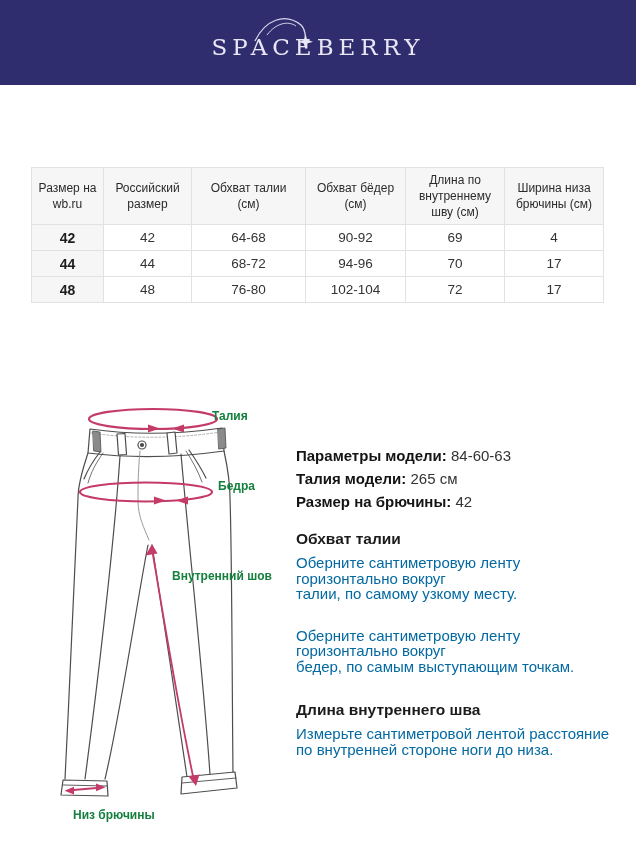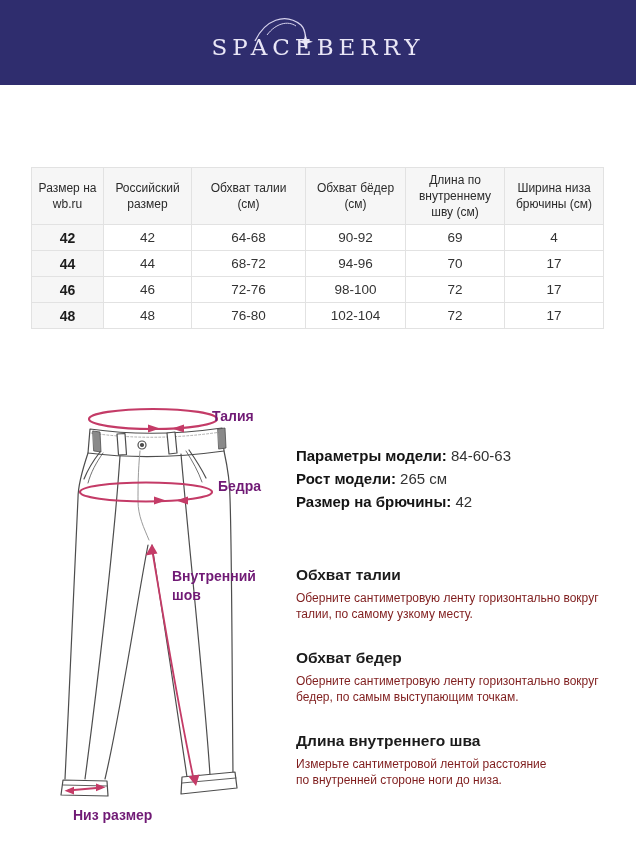--- a/index.html
+++ b/index.html
@@ -29,34 +29,34 @@
   }
   .size-table thead th {
     background:#f6f6f6; font-weight:400; font-size:12px; line-height:16px;
     color:#2b2b2b; height:57px; padding:4px 6px;
   }
   .size-table tbody td { height:26px; font-size:13.5px; color:#333333; background:#ffffff; }
   .size-table tbody td.row-head { background:#f6f6f6; font-weight:700; font-size:14px; color:#1d1d1d; }
 
   
   .pants-sketch { position:absolute; left:48px; top:396px; }
-  .diagram-label { position:absolute; font-weight:700; font-size:14px; color:#701a75; line-height:19px; }
+  .diagram-label { position:absolute; font-weight:700; font-size:12px; color:#15803d; line-height:19px; }
   .lbl-waist  { left:212px; top:407px; }
   .lbl-hips   { left:218px; top:477px; }
   .lbl-inseam { left:172px; top:567px; width:104px; }
   .lbl-hem    { left:73px;  top:806px; }
 
   
   .info-col { position:absolute; left:296px; top:444px; width:330px; }
   .model-line { font-size:15px; line-height:23px; color:#333333; }
   .model-line b { color:#141414;margin-top:10px; }
   .guide-section { margin-top:26px; }
-  .guide-section.first { margin-top:52px; }
+  .guide-section.first { margin-top:16px; }
   .guide-title { font-size:15.5px; font-weight:700; color:#1b1b1b; line-height:19px; margin-bottom:7px; }
-  .guide-text { font-size:12px; line-height:15.5px; color:#7f1d1d; white-space:pre-line; }
+  .guide-text { font-size:15px; line-height:15.5px; color:#0369a1; white-space:pre-line; }
 </style>
 </head>
 <body>
 
 <div class="brand-header">
   <div class="logo">
     <svg class="logo-star" viewBox="0 0 66 42" fill="none">
       <path d="M3,29 C13,8 33,0 49,13 C51.5,15.5 53,19.5 53.5,25" stroke="#d6d2ec" stroke-width="1.3" fill="none"></path>
       <path d="M15,23 C24,11 36,8.5 44,14" stroke="#d6d2ec" stroke-width="1" fill="none"></path>
       <path d="M53.5,22 L55.2,28 L61,29.8 L55.2,31.6 L53.5,37.6 L51.8,31.6 L46,29.8 L51.8,28 Z" fill="#e9e6f6"></path>
@@ -93,28 +93,20 @@
         <td>90-92</td>
         <td>69</td>
         <td>4</td>
       </tr>
       <tr>
         <td class="row-head">44</td>
         <td>44</td>
         <td>68-72</td>
         <td>94-96</td>
         <td>70</td>
-        <td>17</td>
-      </tr>
-      <tr>
-        <td class="row-head">46</td>
-        <td>46</td>
-        <td>72-76</td>
-        <td>98-100</td>
-        <td>72</td>
         <td>17</td>
       </tr>
       <tr>
         <td class="row-head">48</td>
         <td>48</td>
         <td>76-80</td>
         <td>102-104</td>
         <td>72</td>
         <td>17</td>
       </tr>
@@ -174,40 +166,39 @@
     <polygon points="104,148 97.5,159.5 109.5,157.5"></polygon>
     <polygon points="148,390 140.5,380.5 151.5,378.5"></polygon>
     <polygon points="16.5,394.8 26,390.8 26,398.4"></polygon>
     <polygon points="57.5,391.2 48,387.6 48,395.2"></polygon>
   </g>
 </svg>
 
 <div class="diagram-label lbl-waist">Талия</div>
 <div class="diagram-label lbl-hips">Бедра</div>
 <div class="diagram-label lbl-inseam">Внутренний шов</div>
-<div class="diagram-label lbl-hem">Низ размер</div>
+<div class="diagram-label lbl-hem">Низ брючины</div>
 
 <div class="info-col">
   <div class="model-line">
     <b>Параметры модели:</b><span> 84-60-63</span>
   </div>
   <div class="model-line">
-    <b>Рост модели:</b><span> 265 см</span>
+    <b>Талия модели:</b><span> 265 см</span>
   </div>
   <div class="model-line">
     <b>Размер на брючины:</b><span> 42</span>
   </div>
 
   <div class="guide-section first">
     <div class="guide-title">Обхват талии</div>
     <div class="guide-text">Оберните сантиметровую ленту горизонтально вокруг
 талии, по самому узкому месту.</div>
   </div>
   <div class="guide-section">
-    <div class="guide-title">Обхват бедер</div>
     <div class="guide-text">Оберните сантиметровую ленту горизонтально вокруг
 бедер, по самым выступающим точкам.</div>
   </div>
   <div class="guide-section">
     <div class="guide-title">Длина внутреннего шва</div>
     <div class="guide-text">Измерьте сантиметровой лентой расстояние
 по внутренней стороне ноги до низа.</div>
   </div>
 </div>
 

